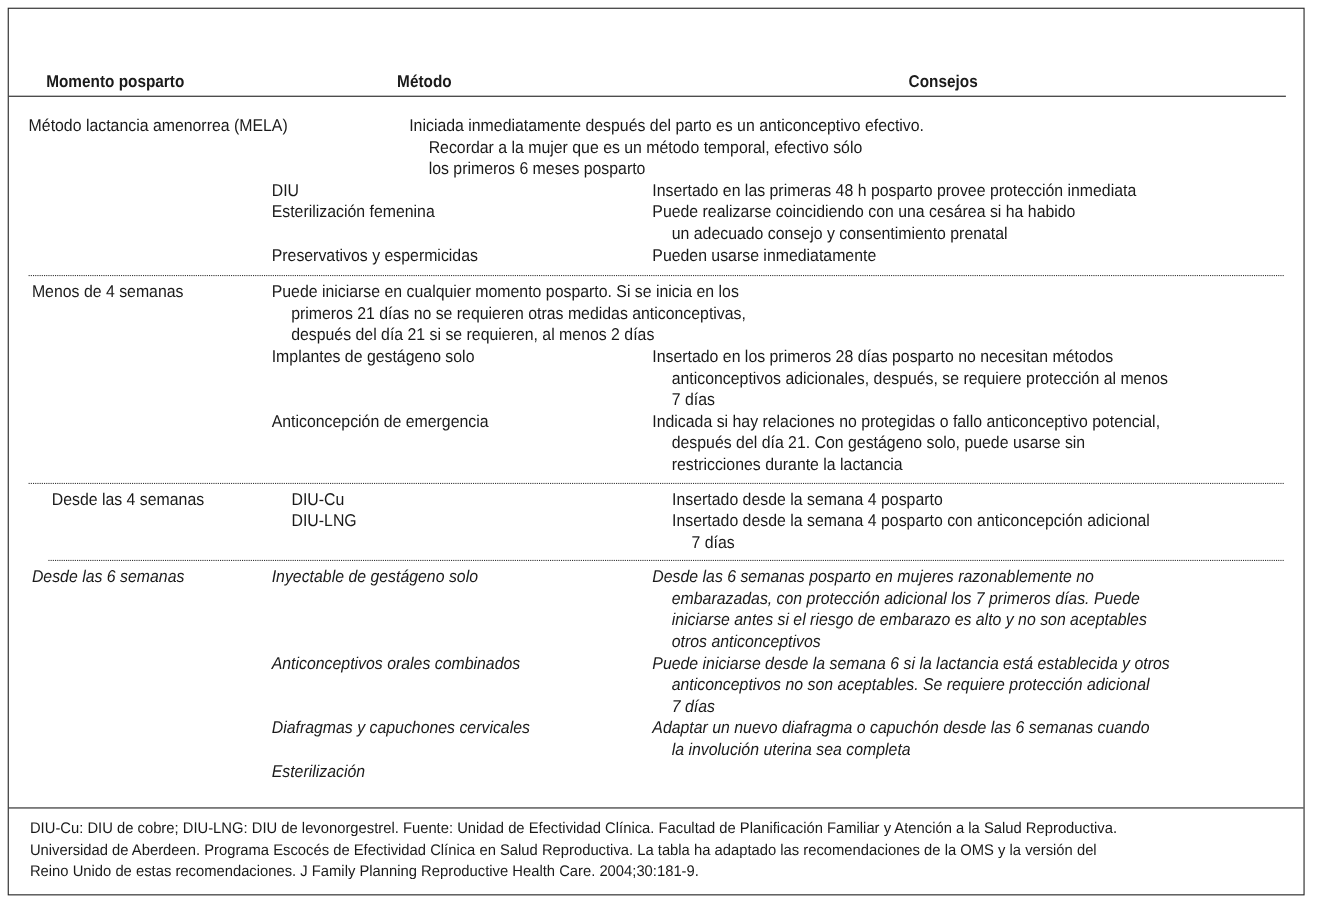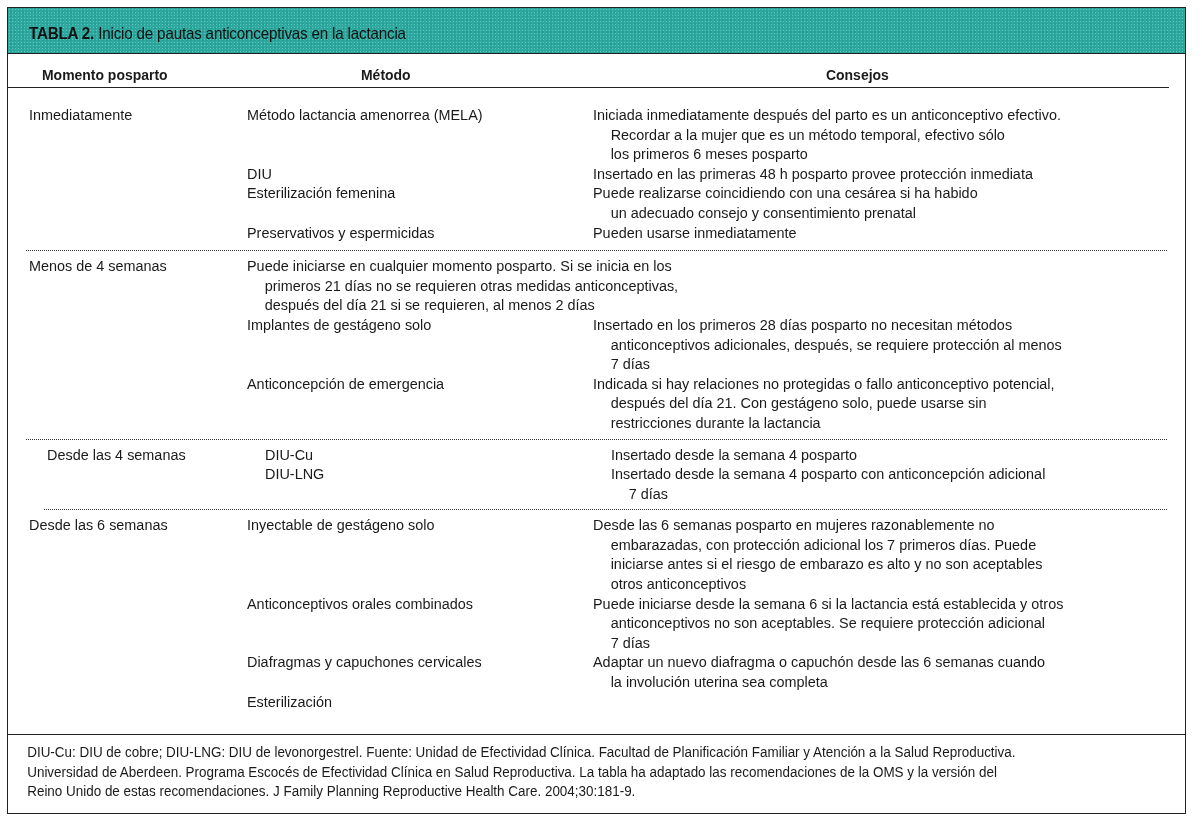--- a/index.html
+++ b/index.html
@@ -17,54 +17,45 @@
   .title-text b { font-weight: bold; }
   .col-head { position: absolute; top: 46px; left: 0; right: 16px; height: 34px;
               border-bottom: 1.2px solid #222; box-sizing: border-box; }
   .col-head span { position: absolute; top: 12px; font-size: 15.5px; font-weight: bold; white-space: nowrap;
                    transform: scaleX(0.9); }
   .h1 { left: 34px; transform-origin: left; }
   .h2 { left: 353px; transform-origin: left; }
   .h3 { left: 818px; transform-origin: left; }
   .body { position: absolute; top: 87px; left: 0; right: 0; }
   .group { position: relative; border-bottom: 1px dotted #333; margin: 0 18px 0 18px; }
-  .group.last { border-bottom: none; }
+  .group.last { border-bottom: none; font-style: italic; }
   .row { display: flex; }
   .c1 { width: 218px; flex: none; padding-left: 3px; }
   .c2 { width: 346px; flex: none; }
   .c3 { flex: 1; }
   .line { font-size: 15.5px; line-height: 19.6px; white-space: nowrap; transform: scaleX(0.93); transform-origin: left; }
   .indent { padding-left: 19px; }
   .footer { position: absolute; left: 0; right: 0; top: 726px; bottom: 0; border-top: 1.5px solid #222; }
   .footer .line { font-size: 14px; line-height: 19.7px; padding-left: 20px; transform: scaleX(0.96); }
   .footer-inner { padding-top: 8px; }
 </style>
 </head>
 <body>
 
 <div class="frame">
-  <div class="title-bar">
-    <div class="title-text">
-      <b>TABLA 2.</b>
-      <span>Inicio de pautas anticonceptivas en la lactancia</span>
-    </div>
-  </div>
 
   <div class="col-head">
     <span class="h1">Momento posparto</span>
     <span class="h2">Método</span>
     <span class="h3">Consejos</span>
   </div>
 
   <div class="body" id="tbody">
       <div class="group" style="padding-top: 10px; padding-bottom: 8px;">
         <div class="row">
-          <div class="c1">
-            <div class="line">Inmediatamente</div>
-          </div>
           <div class="c2">
             <div class="line">Método lactancia amenorrea (MELA)</div>
           </div>
           <div class="c3">
             <div class="line">Iniciada inmediatamente después del parto es un anticonceptivo efectivo.</div>
             <div class="line indent">Recordar a la mujer que es un método temporal, efectivo sólo</div>
             <div class="line indent">los primeros 6 meses posparto</div>
           </div>
         </div>
         <div class="row">

